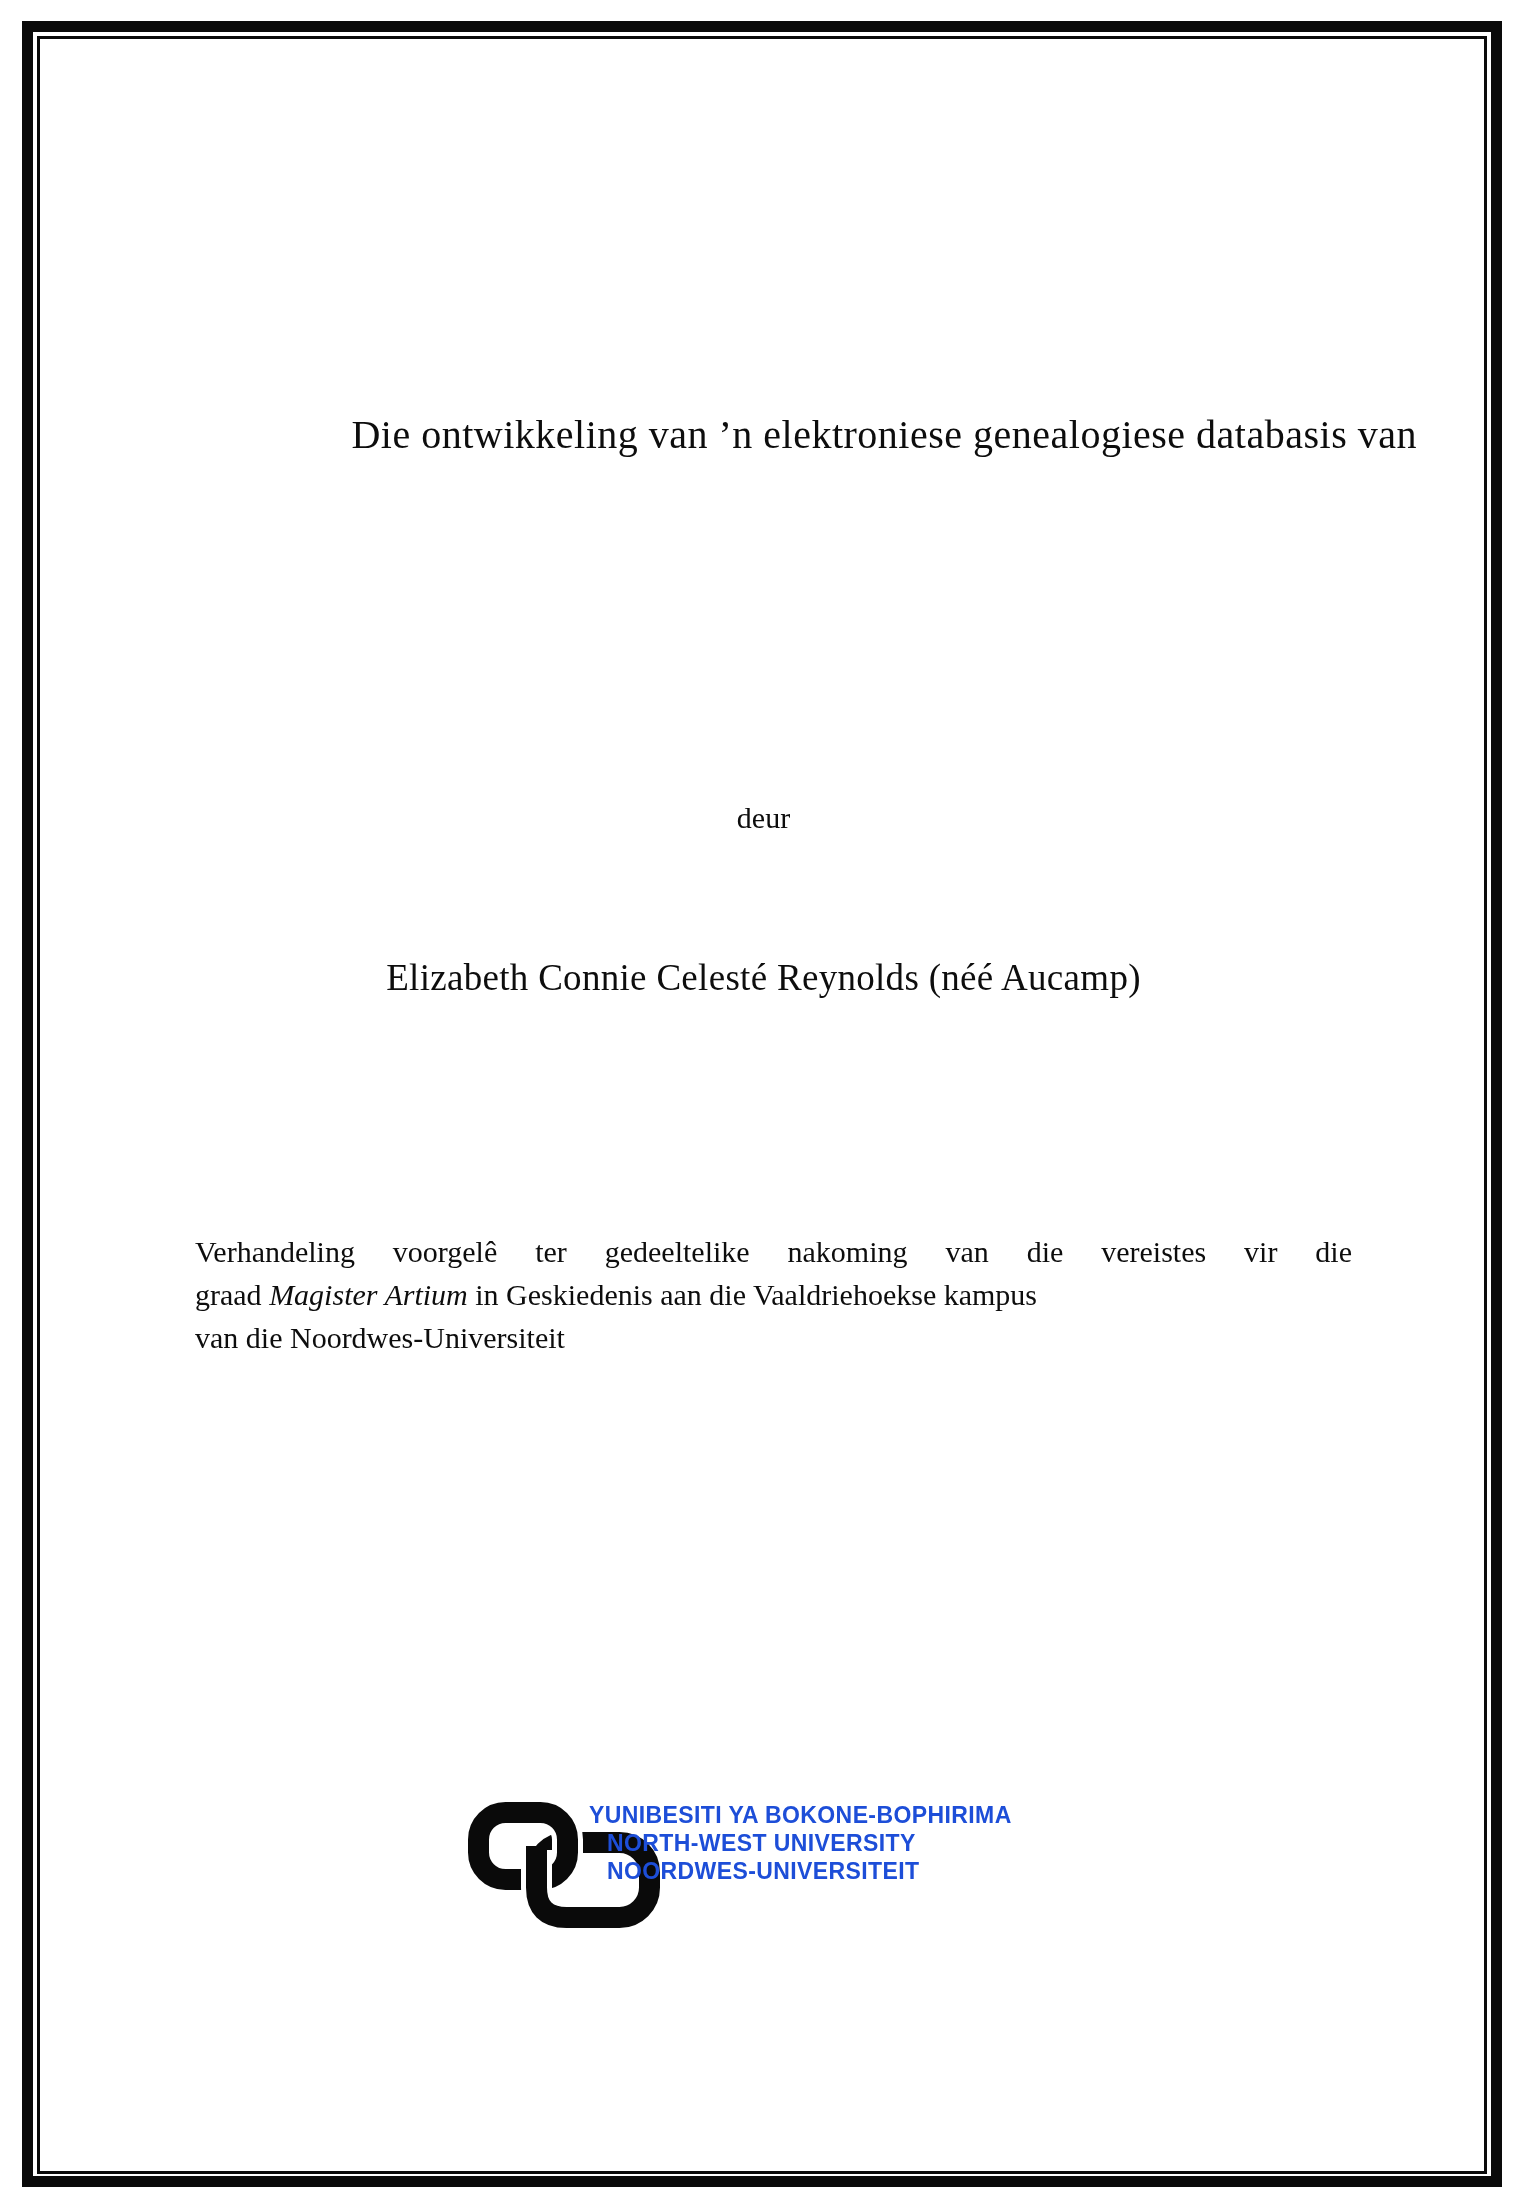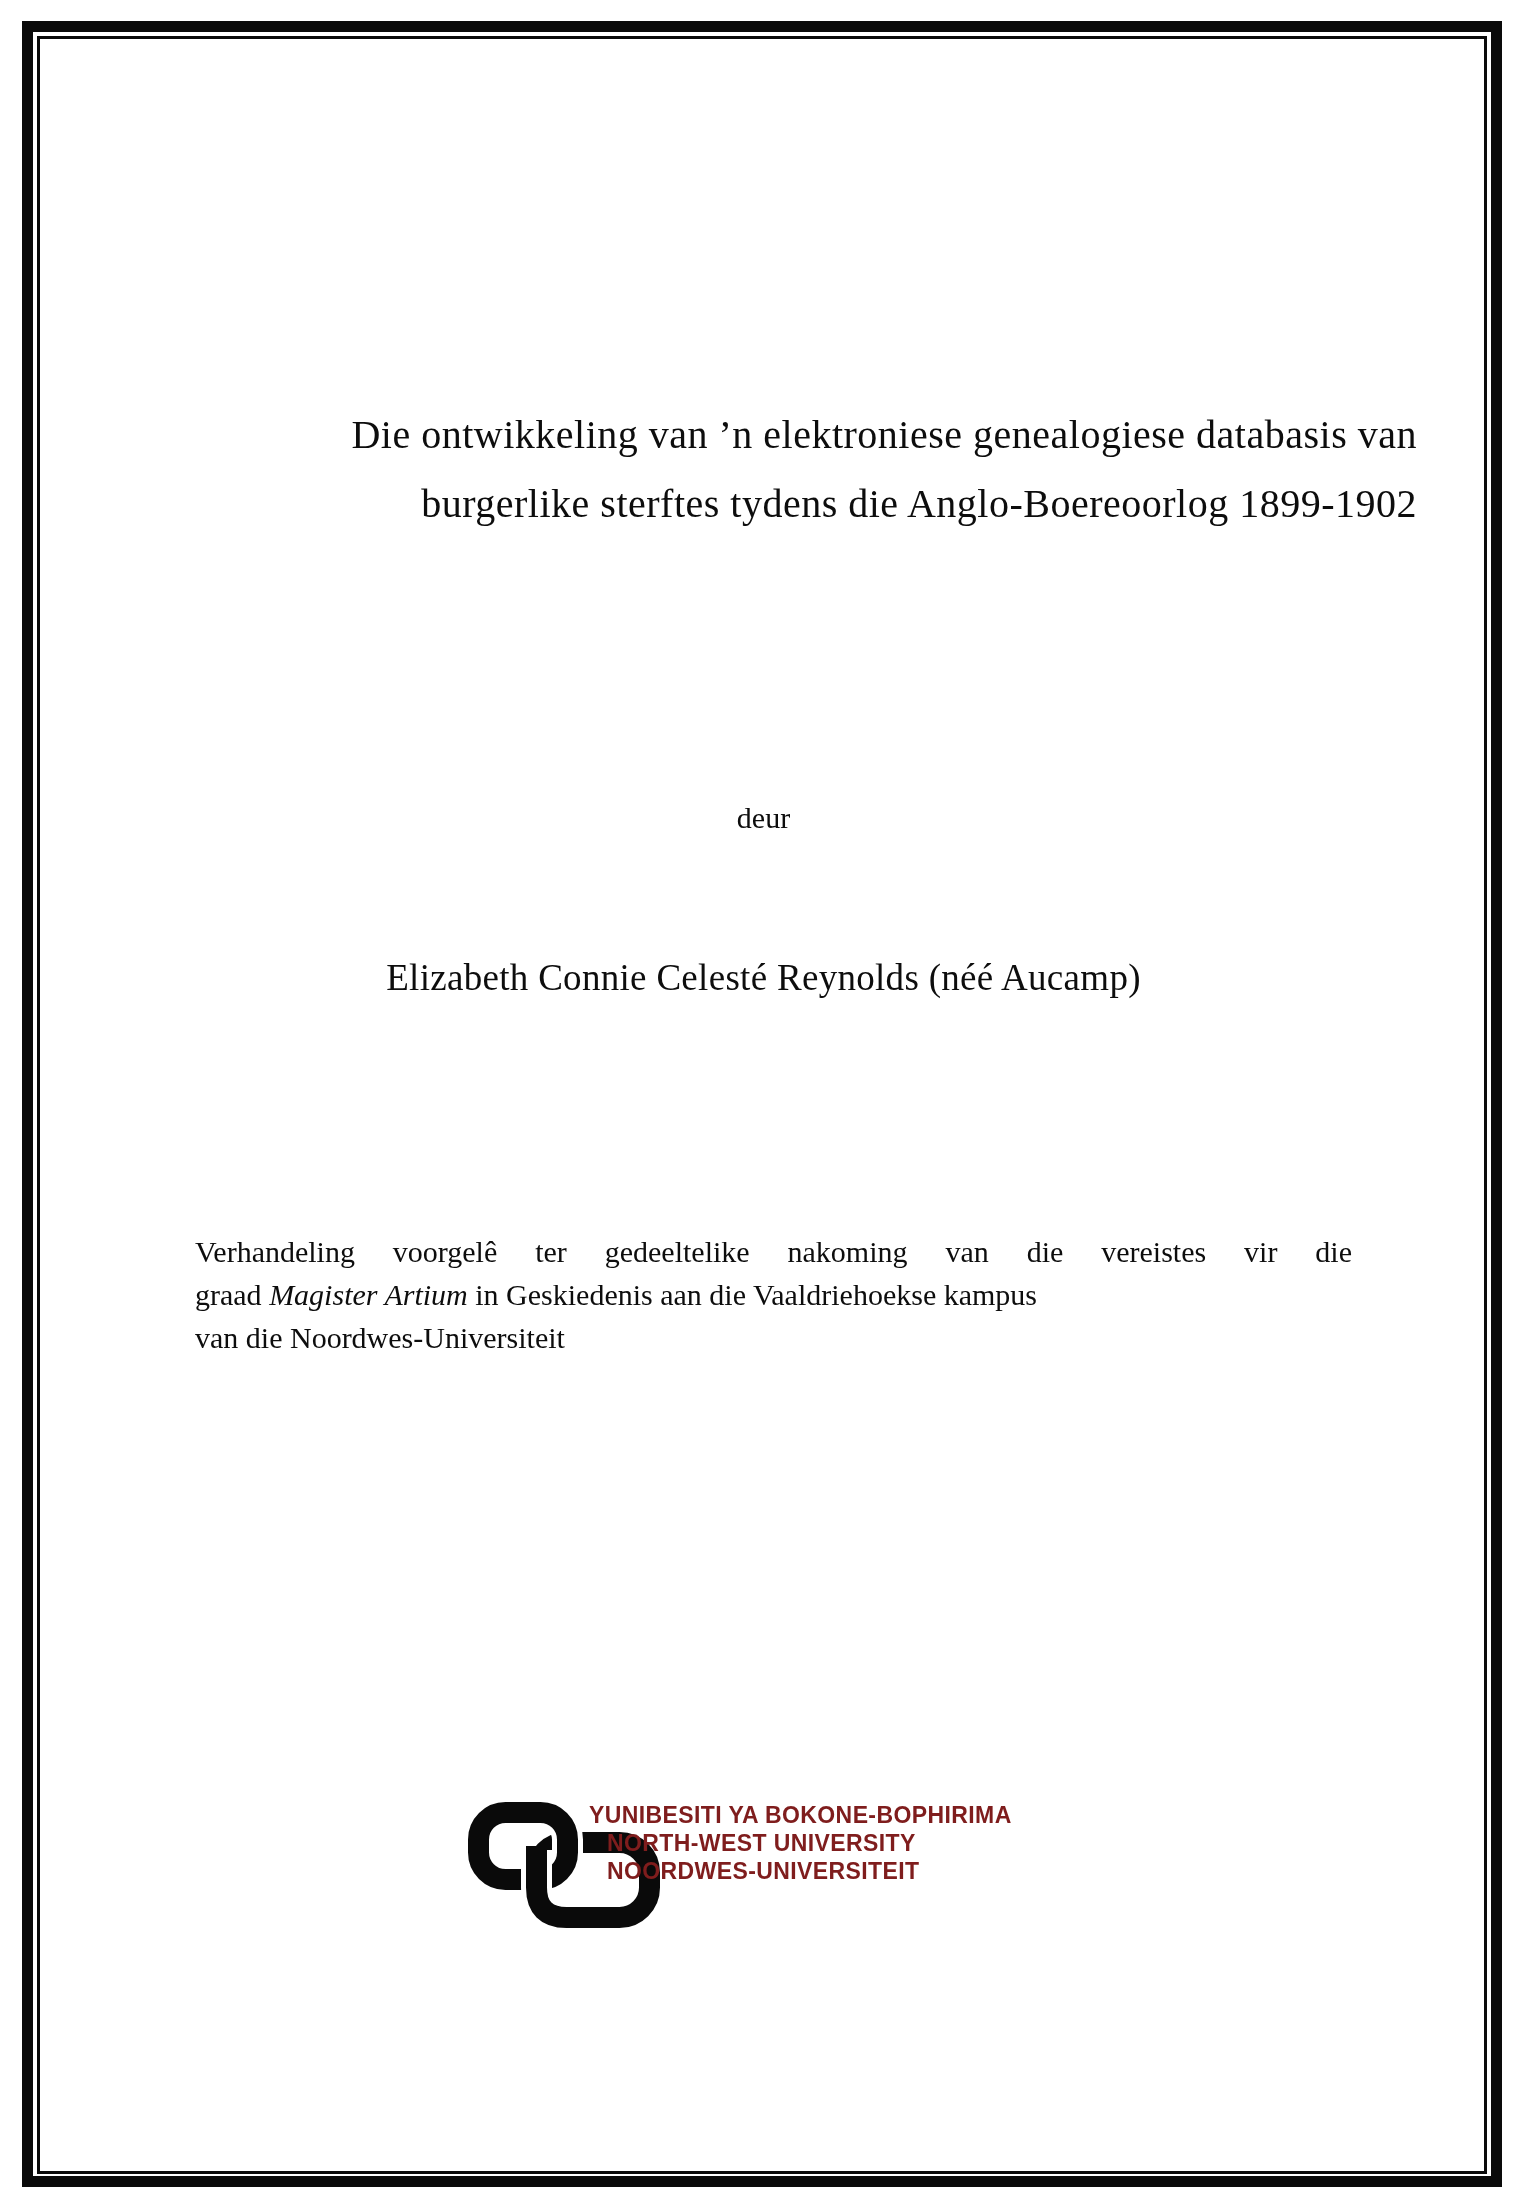--- a/index.html
+++ b/index.html
@@ -65,36 +65,35 @@
     left: 468px; top: 1802px;
     width: 192px; height: 126px;
   }
   .logo-text {
     left: 589px; top: 1801px;
     font-family: "Liberation Sans", "DejaVu Sans", sans-serif;
     font-weight: 700;
     font-size: 23px;
     line-height: 28px;
     letter-spacing: 0.4px;
-    color: #7f1d1d;
+    color: #1d4ed8;
     white-space: nowrap;
   }
   .logo-text .indent { padding-left: 18px; }
 </style>
 </head>
 <body>
 
 <div class="page">
 
   <div class="border-outer"></div>
   <div class="border-inner"></div>
 
   <div class="abs title-block">
     <div>Die ontwikkeling van ’n elektroniese genealogiese databasis van</div>
-    <div>burgerlike sterftes tydens die Anglo-Boereoorlog 1899-1902</div>
   </div>
 
   <div class="abs byline-label">deur</div>
 
   <div class="abs author-line">Elizabeth Connie Celesté Reynolds (néé Aucamp)</div>
 
   <div class="abs thesis-block">
     <div class="stretch">Verhandeling voorgelê ter gedeeltelike nakoming van die vereistes vir die</div>
     <div><span>graad </span><i>Magister Artium</i><span> in Geskiedenis aan die Vaaldriehoekse kampus</span></div>
     <div>van die Noordwes-Universiteit</div>

